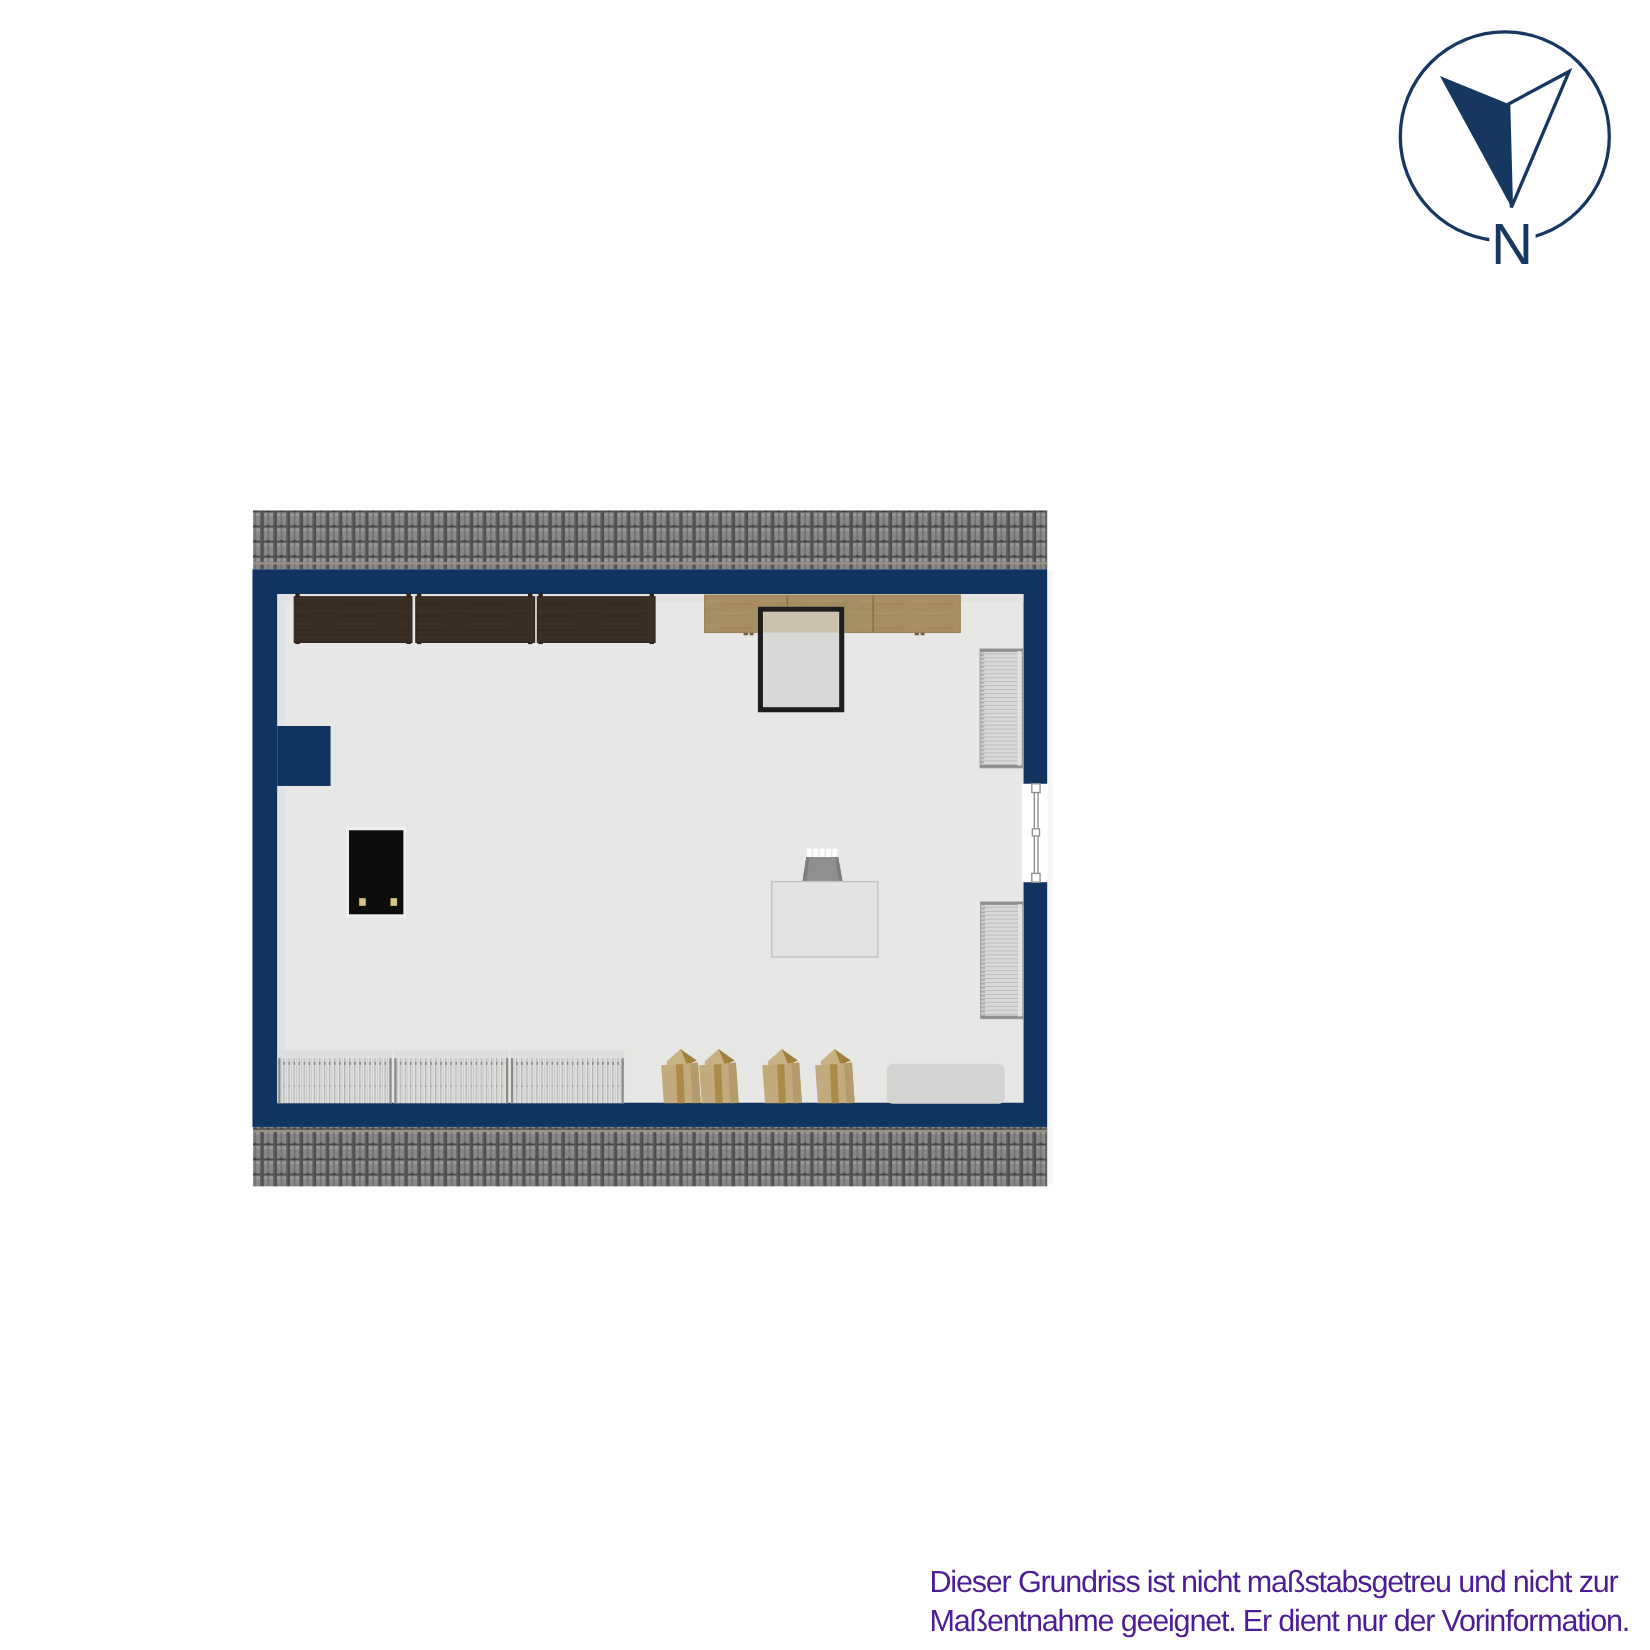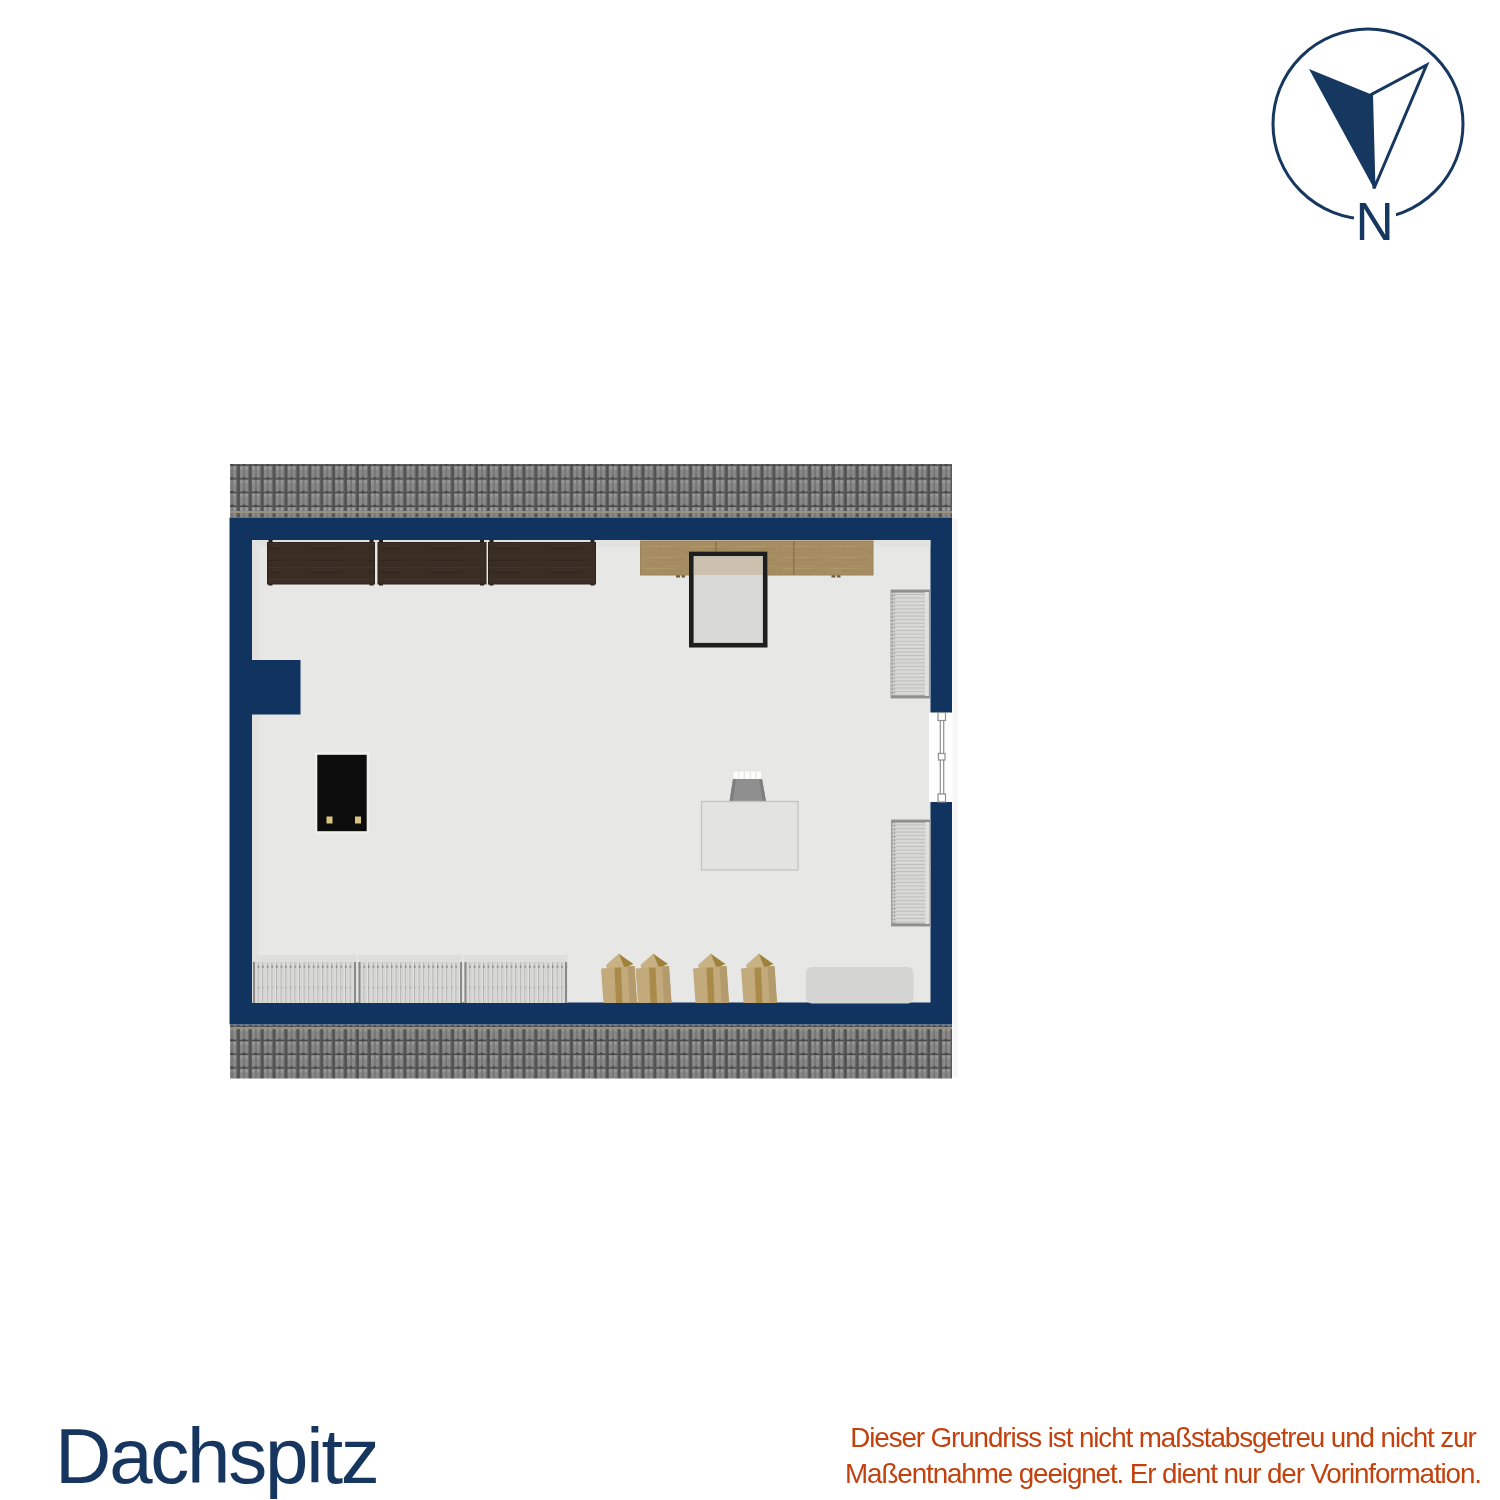--- a/index.html
+++ b/index.html
@@ -1,20 +1,20 @@
 <!DOCTYPE html>
 <html><head>
 <meta charset="utf-8">
 <style>
   html,body{margin:0;padding:0;background:#ffffff;}
   .page{position:relative;width:1500px;height:1500px;background:#ffffff;overflow:hidden;
         font-family:"Liberation Sans", sans-serif;}
   svg{position:absolute;left:0;top:0;}
   .title{position:absolute;left:55px;top:1416.5px;font-size:78px;line-height:78px;color:#16365f;letter-spacing:-2.2px;}
-  .disc{position:absolute;left:845px;top:1420px;font-size:27.8px;line-height:36px;color:#c2410c;letter-spacing:-1.1px;white-space:nowrap;text-align:center;}
+  .disc{position:absolute;left:845px;top:1420px;font-size:27.8px;line-height:36px;color:#4c1d95;letter-spacing:-1.1px;white-space:nowrap;}
 </style>
 </head>
 <body>
 <div class="page">
 <svg width="1500" height="1500" viewBox="0 0 1500 1500">
   <defs>
     <pattern id="rooftile" width="11.9" height="13.7" patternUnits="userSpaceOnUse">
       <rect width="11.9" height="13.7" fill="#888888"></rect>
       <rect x="1.4" y="0.8" width="9" height="2.6" fill="#999999"></rect>
       <rect x="5.2" y="0" width="1.6" height="13.7" fill="#737373"></rect>
@@ -227,16 +227,15 @@
 
   <rect x="1354" y="196" width="42" height="50" fill="#ffffff"></rect>
 
   <polygon points="1374,188.5 1309,69 1371.5,94.5" fill="#16375f"></polygon>
 
   <polygon points="1374,188.5 1371.5,94.5 1426.5,65" fill="#ffffff" stroke="#16375f" stroke-width="3" stroke-linejoin="miter"></polygon>
 
   <text x="1374.7" y="240" font-family="Liberation Sans, sans-serif" font-size="53" font-weight="400" fill="#16375f" text-anchor="middle">N</text>
 </svg>
 
-<div class="title">Dachspitz</div>
 
 <div class="disc">Dieser Grundriss ist nicht maßstabsgetreu und nicht zur<br>Maßentnahme geeignet. Er dient nur der Vorinformation.</div>
 </div>
 
 </body></html>

